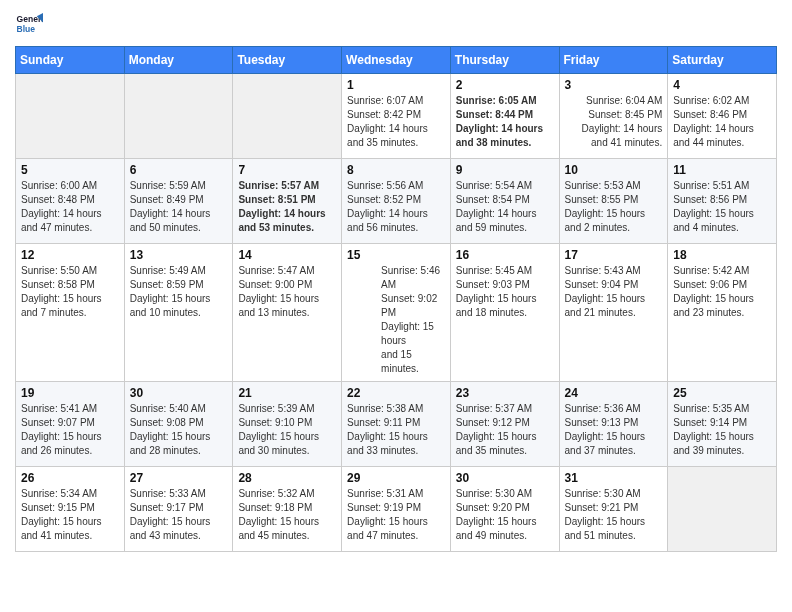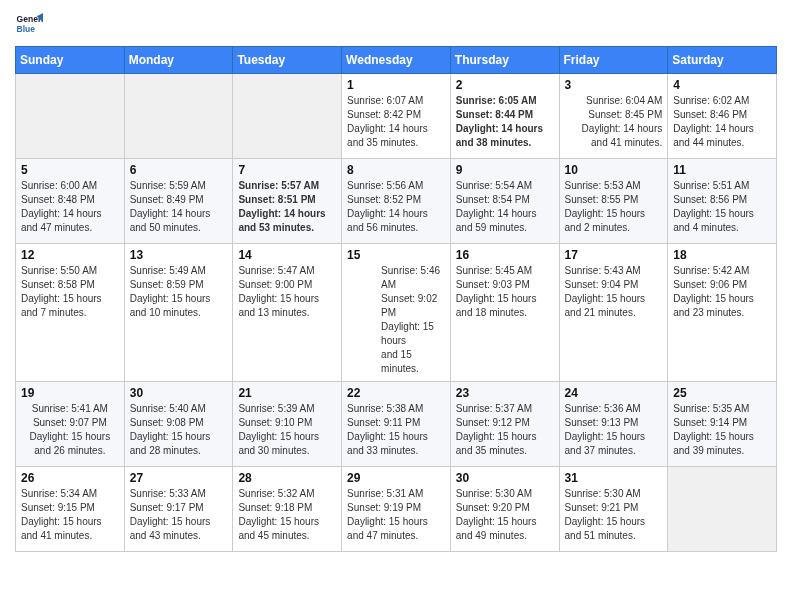--- a/index.html
+++ b/index.html
@@ -246,21 +246,21 @@
           <span class="day-num">18</span>
           <div class="cell-text" style="white-space: pre-line;">Sunrise: 5:42 AM
 Sunset: 9:06 PM
 Daylight: 15 hours
 and 23 minutes.</div>
         </td>
       </tr>
       <tr>
         <td>
           <span class="day-num">19</span>
-          <div class="cell-text" style="white-space: pre-line; text-align: center;">Sunrise: 5:41 AM
+          <div class="cell-text" style="white-space: pre-line;">Sunrise: 5:41 AM
 Sunset: 9:07 PM
 Daylight: 15 hours
 and 26 minutes.</div>
         </td>
         <td>
           <span class="day-num">30</span>
           <div class="cell-text" style="white-space: pre-line;">Sunrise: 5:40 AM
 Sunset: 9:08 PM
 Daylight: 15 hours
 and 28 minutes.</div>

